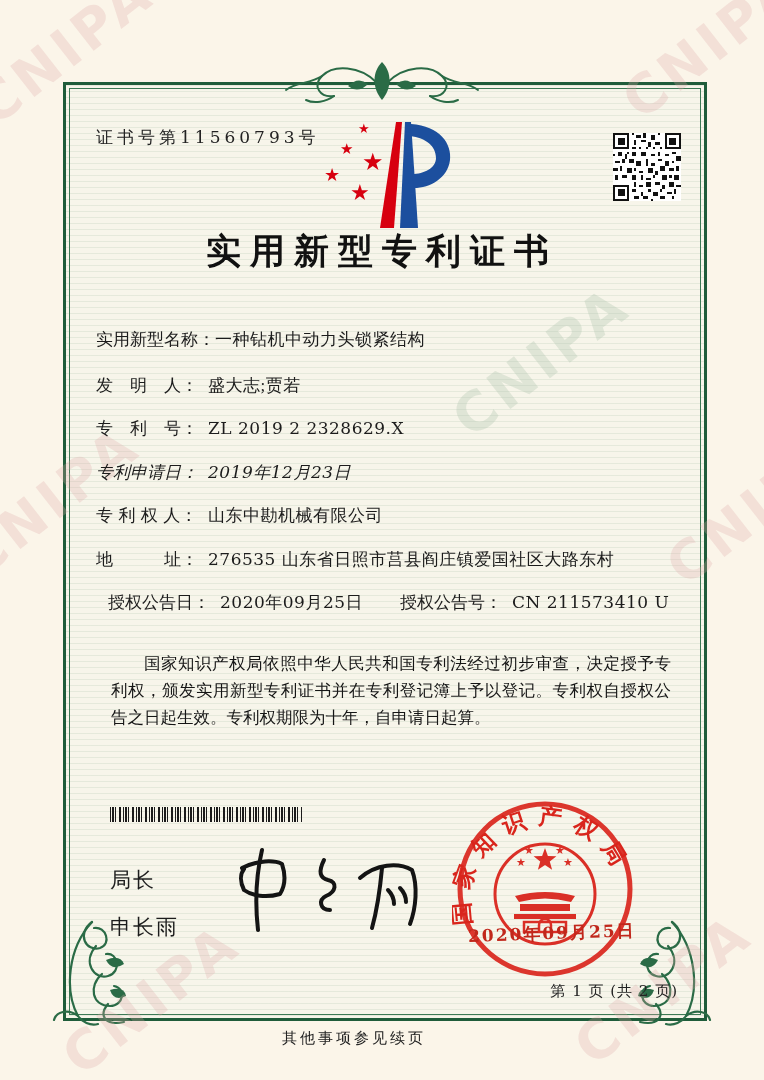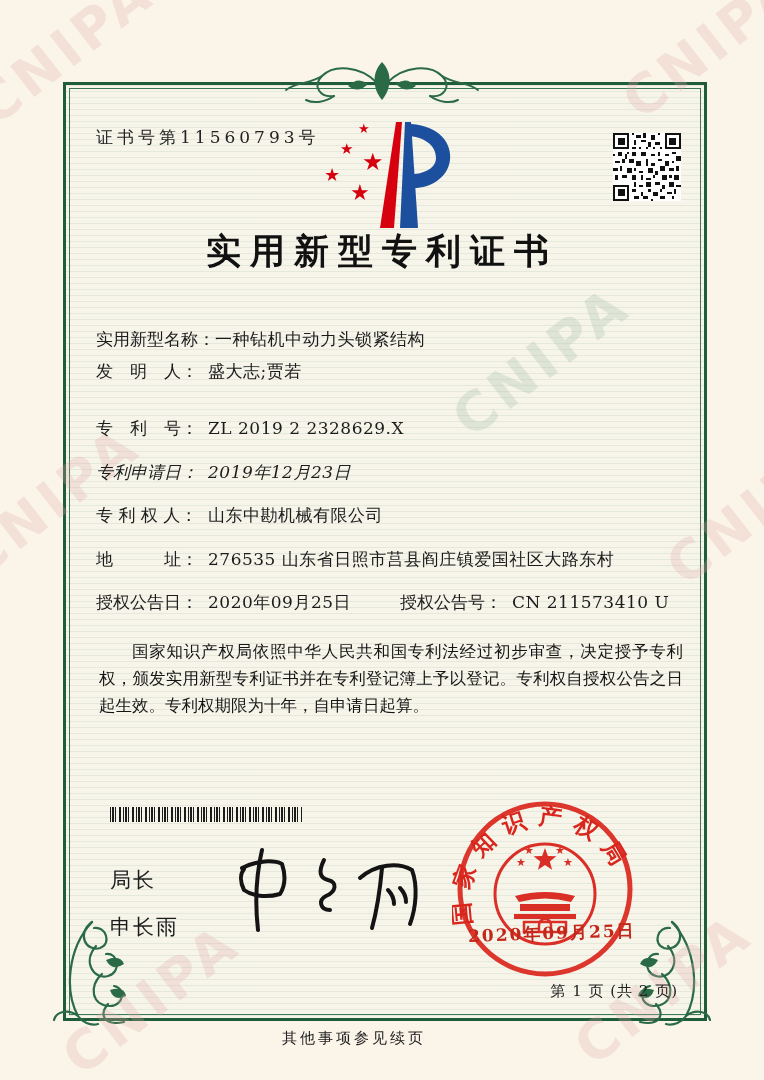--- a/index.html
+++ b/index.html
@@ -34,21 +34,21 @@
   .title{position:absolute;left:0;top:228px;width:764px;text-align:center;
          font-size:35px;font-weight:700;color:#111;letter-spacing:9px;}
 
   .fields{position:absolute;left:96px;top:328px;width:590px;font-size:17px;color:#1c1c1c;}
   .f-row{position:absolute;left:0;white-space:nowrap;}
   .f-label{display:inline-block;min-width:112px;}
   .f-value{letter-spacing:.5px;}
 
   .paras{position:absolute;left:95px;top:634px;width:592px;font-size:16.5px;line-height:27px;
          color:#151515;text-align:justify;}
-  .paras p{margin:4px;text-indent:2em;}
+  .paras p{margin:16px;text-indent:2em;}
 
   .barcode{position:absolute;left:110px;top:807px;width:192px;height:15px;
     background-image:repeating-linear-gradient(90deg,
       #1b1b1b 0 1px, rgba(0,0,0,0) 1px 2px,
       #1b1b1b 2px 4px, rgba(0,0,0,0) 4px 5px,
       #1b1b1b 5px 6px, rgba(0,0,0,0) 6px 9px,
       #1b1b1b 9px 11px, rgba(0,0,0,0) 11px 13px);}
 
   .signer{position:absolute;left:110px;top:866px;font-size:21px;color:#1c1c1c;letter-spacing:2px;}
   .signer .name{margin-top:19px;}
@@ -224,36 +224,36 @@
           <rect x="25" y="27" width="1" height="1"></rect>
       </g>
     </svg>
 
     <div class="title">实用新型专利证书</div>
 
     <div class="fields">
       <div class="f-row" style="top:0;">
         <span class="f-label">实用新型名称：</span><span class="f-value">一种钻机中动力头锁紧结构</span>
       </div>
-      <div class="f-row" style="top:32px;">
+      <div class="f-row" style="top:46px;font-family:Liberation Serif, serif;">
         <span class="f-label">发　明　人：</span><span class="f-value">盛大志;贾若</span>
       </div>
       <div class="f-row" style="top:89px;">
         <span class="f-label">专　利　号：</span><span class="f-value">ZL 2019 2 2328629.X</span>
       </div>
       <div class="f-row" style="top:133px;font-style:italic;">
         <span class="f-label">专利申请日：</span><span class="f-value">2019年12月23日</span>
       </div>
       <div class="f-row" style="top:176px;">
         <span class="f-label">专 利 权 人：</span><span class="f-value">山东中勘机械有限公司</span>
       </div>
       <div class="f-row" style="top:220px;">
         <span class="f-label">地　　　址：</span><span class="f-value">276535 山东省日照市莒县阎庄镇爱国社区大路东村</span>
       </div>
-      <div class="f-row" style="top:263px;">
+      <div class="f-row" style="top:263px;margin-left:12px;">
         <span class="f-label">授权公告日：</span><span class="f-value">2020年09月25日</span>
       </div>
       <div class="f-row" style="top:263px;left:304px;">
         <span class="f-label">授权公告号：</span><span class="f-value">CN 211573410 U</span>
       </div>
     </div>
 
     <div class="paras">
       <p>国家知识产权局依照中华人民共和国专利法经过初步审查，决定授予专利权，颁发实用新型专利证书并在专利登记簿上予以登记。专利权自授权公告之日起生效。专利权期限为十年，自申请日起算。</p>
     </div>

